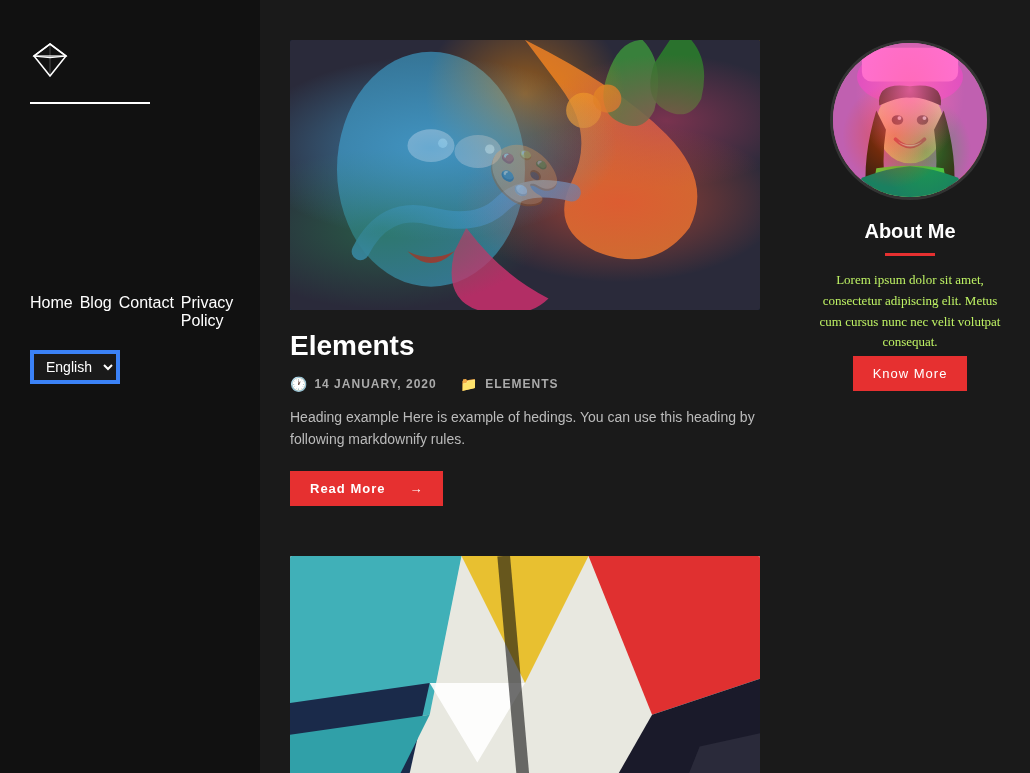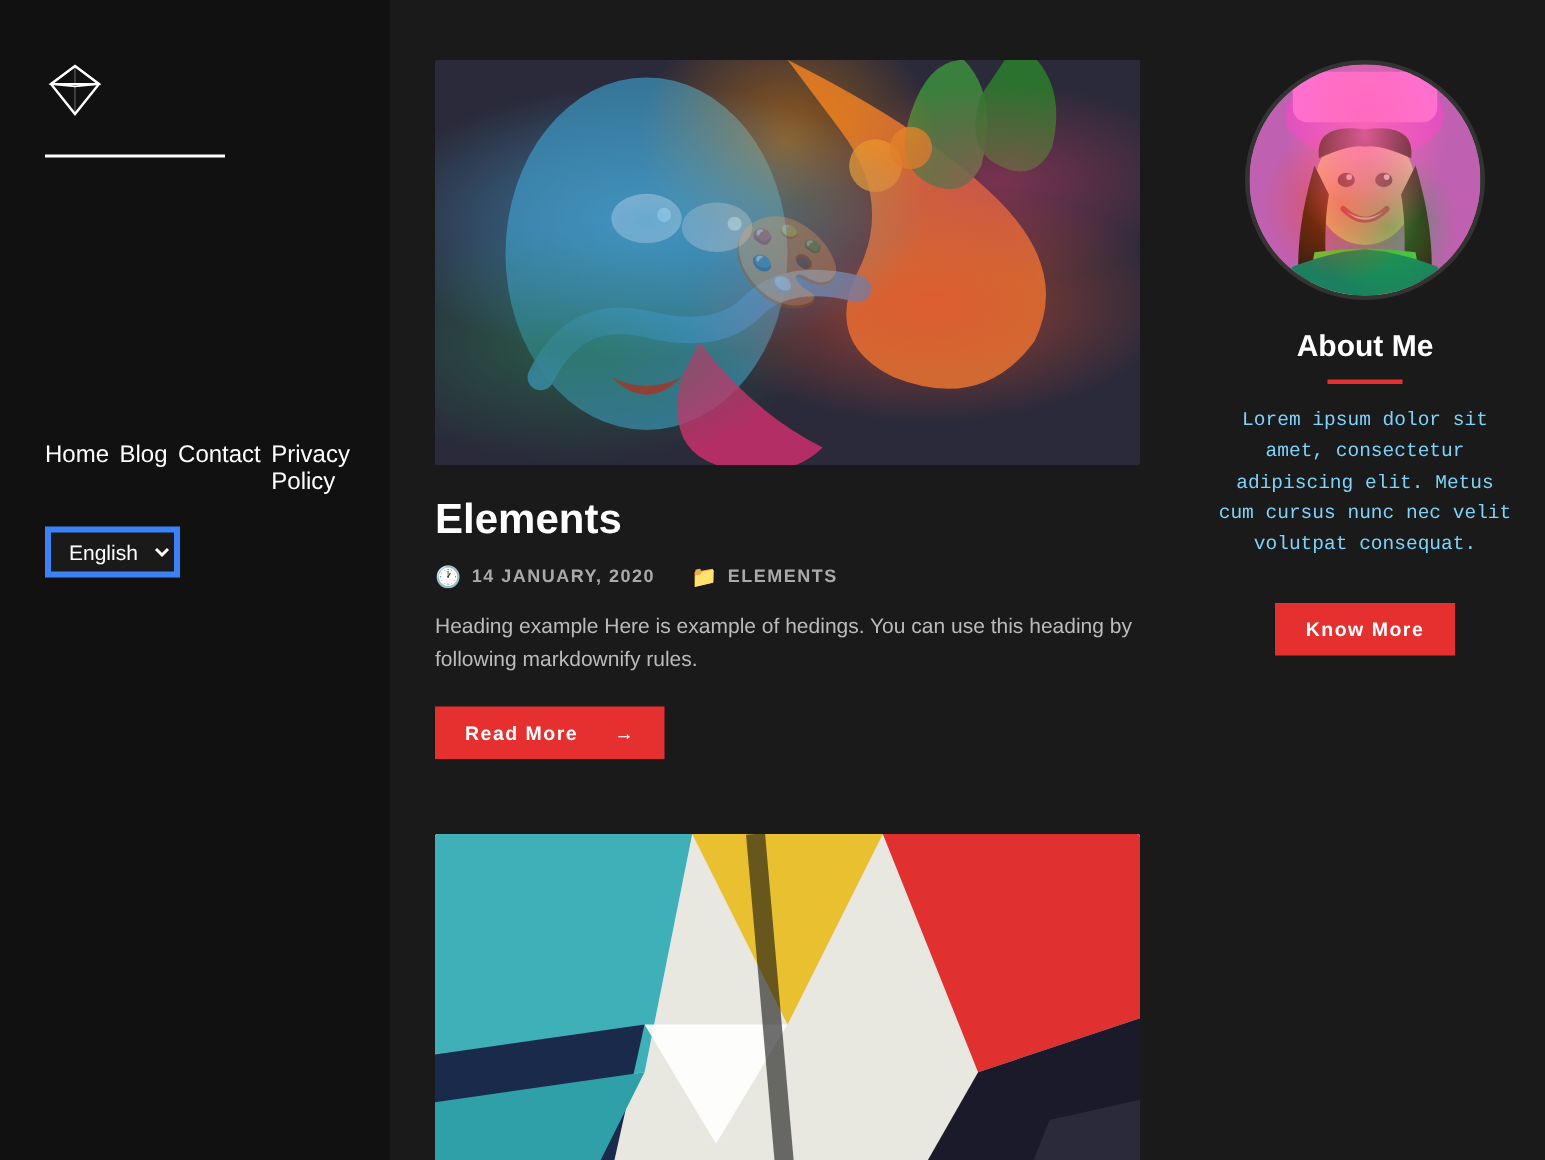--- a/index.html
+++ b/index.html
@@ -271,32 +271,32 @@
 
     .widget-title-underline {
       width: 50px;
       height: 3px;
       background: #e63030;
       margin: 0 auto 14px;
     }
 
     .widget-text {
       font-size: 13px;
-      color: #7dd3fc;
+      color: #bef264;
       line-height: 1.6;
-      font-family: Liberation Mono, monospace;
-      margin-bottom: 28px;
+      font-family: Liberation Serif, serif;
+      margin-bottom: 3px;
     }
 
     .know-more-btn {
       background-color: #e63030;
       color: #ffffff;
       padding: 10px 20px;
       font-size: 13px;
-      font-weight: 700;
+      font-weight: 400;
       cursor: pointer;
       border: none;
       font-family: 'Arial', sans-serif;
       letter-spacing: 1px;
     }
 
     .subscribe-widget {
       text-align: center;
     }
 

